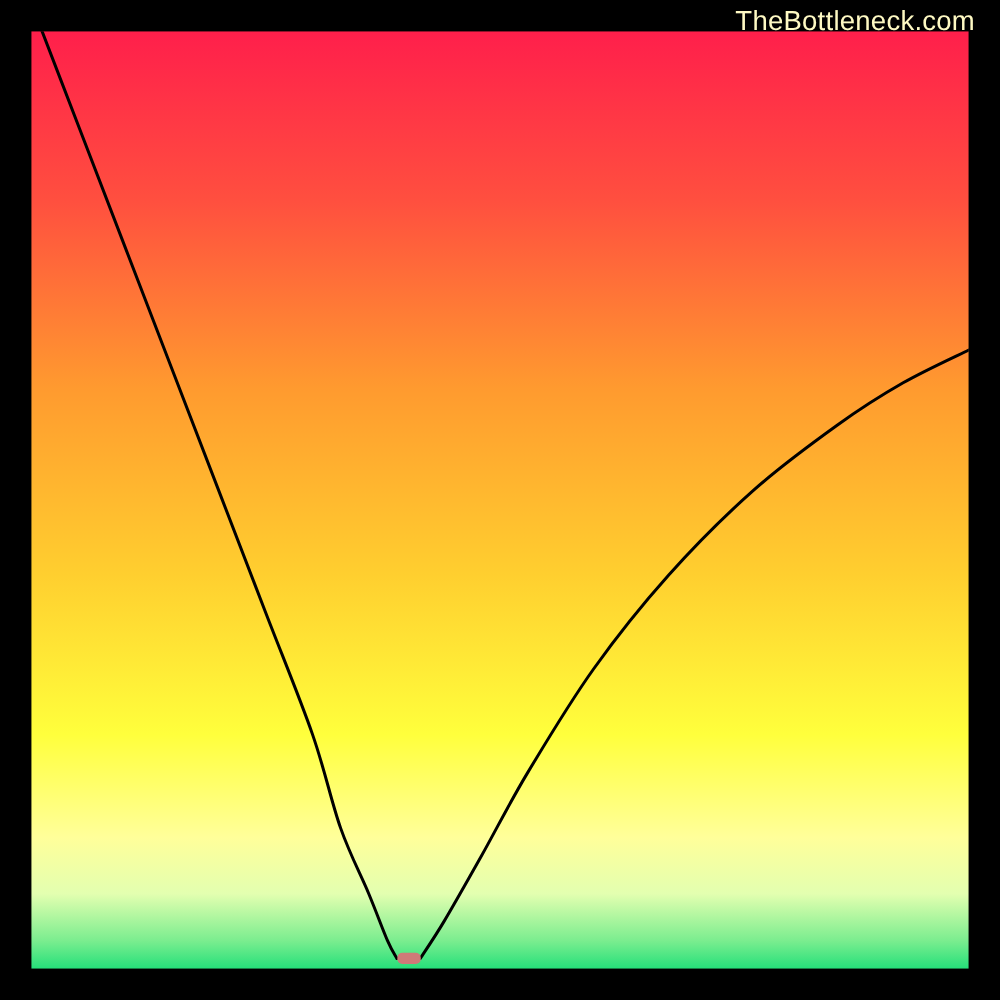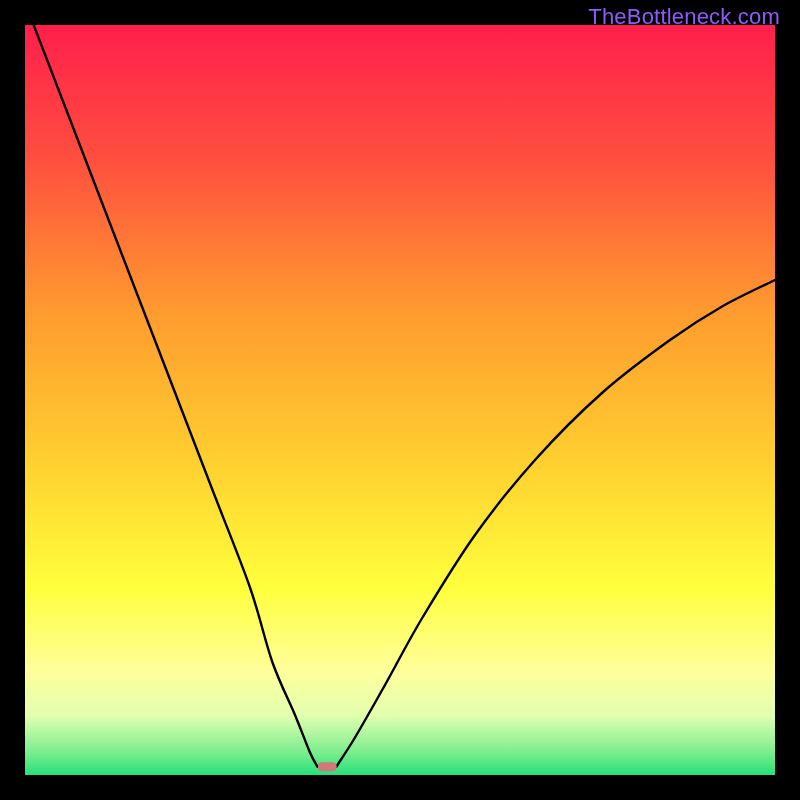--- a/index.html
+++ b/index.html
@@ -16,21 +16,21 @@
     width: 800px;
     height: 800px;
     background: #000;
   }
   .watermark {
     position: absolute;
     top: 4px;
     right: 20px;
     font-size: 22px;
     font-weight: 500;
-    color: #8b5cf6;
+    color: #fef9c3;
     letter-spacing: 0.2px;
     z-index: 3;
     white-space: nowrap;
   }
   svg.plot {
     position: absolute;
     left: 25px;
     top: 25px;
     width: 750px;
     height: 750px;

